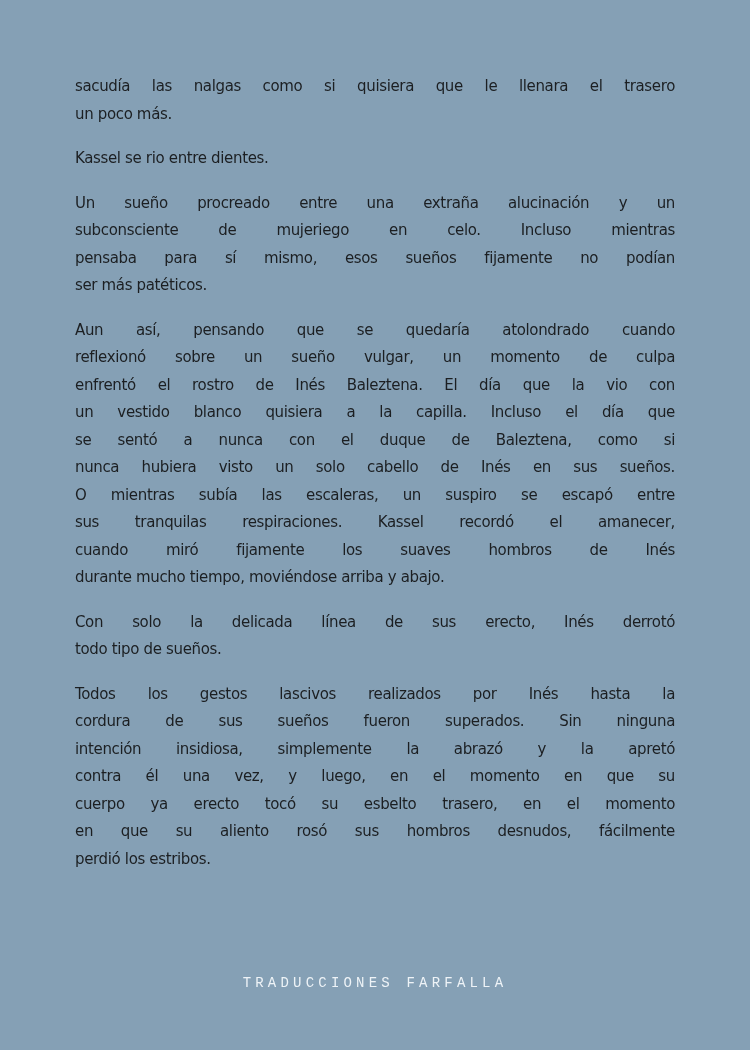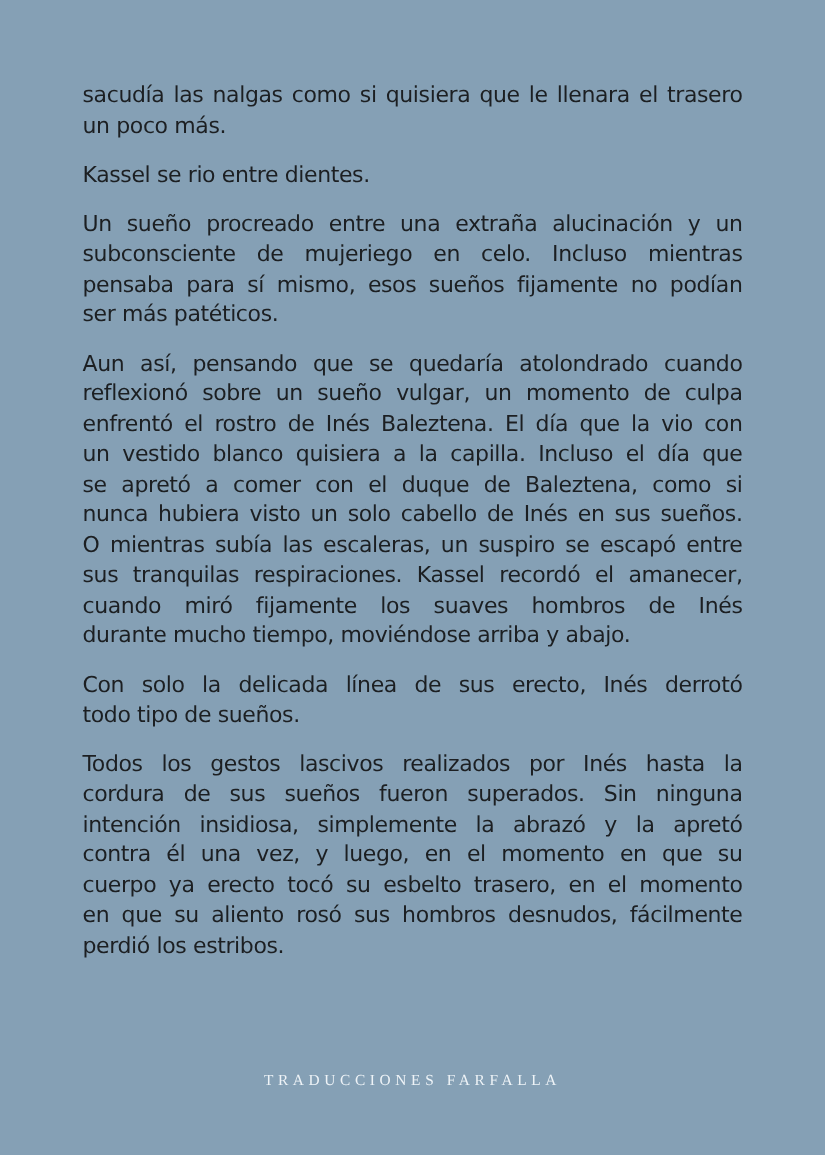--- a/index.html
+++ b/index.html
@@ -11,38 +11,38 @@
     font-family: "DejaVu Sans", sans-serif;
     color: #1c1f22;
   }
   .page-body {
     position: absolute;
     left: 75px; top: 73px;
     width: 600px;
   }
   .para {
     margin: 0 0 17px 0;
-    font-size: 20px;
+    font-size: 15px;
     line-height: 27.5px;
     letter-spacing: -0.35px;
   }
   .line {
     display: block;
     text-align: justify;
     text-align-last: justify;
     white-space: nowrap;
   }
   .line.last {
     text-align-last: left;
   }
   .footer {
     position: absolute;
     top: 975px; left: 0; width: 750px;
     text-align: center;
-    font-family: Liberation Serif, serif;
+    font-family: Liberation Mono, monospace;
     font-size: 14px;
     letter-spacing: 4.2px;
     color: #eef3f7;
   }
 </style>
 </head>
 <body>
 
 <div class="page-body">
 
@@ -60,21 +60,21 @@
     <span class="line">subconsciente de mujeriego en celo. Incluso mientras</span>
     <span class="line">pensaba para sí mismo, esos sueños fijamente no podían</span>
     <span class="line last">ser más patéticos.</span>
   </p>
 
   <p class="para">
     <span class="line">Aun así, pensando que se quedaría atolondrado cuando</span>
     <span class="line">reflexionó sobre un sueño vulgar, un momento de culpa</span>
     <span class="line">enfrentó el rostro de Inés Baleztena. El día que la vio con</span>
     <span class="line">un vestido blanco quisiera a la capilla. Incluso el día que</span>
-    <span class="line">se apretó a comer con el duque de Baleztena, como si</span>
+    <span class="line">se sentó a nunca con el duque de Baleztena, como si</span>
     <span class="line">nunca hubiera visto un solo cabello de Inés en sus sueños.</span>
     <span class="line">O mientras subía las escaleras, un suspiro se escapó entre</span>
     <span class="line">sus tranquilas respiraciones. Kassel recordó el amanecer,</span>
     <span class="line">cuando miró fijamente los suaves hombros de Inés</span>
     <span class="line last">durante mucho tiempo, moviéndose arriba y abajo.</span>
   </p>
 
   <p class="para">
     <span class="line">Con solo la delicada línea de sus erecto, Inés derrotó</span>
     <span class="line last">todo tipo de sueños.</span>

